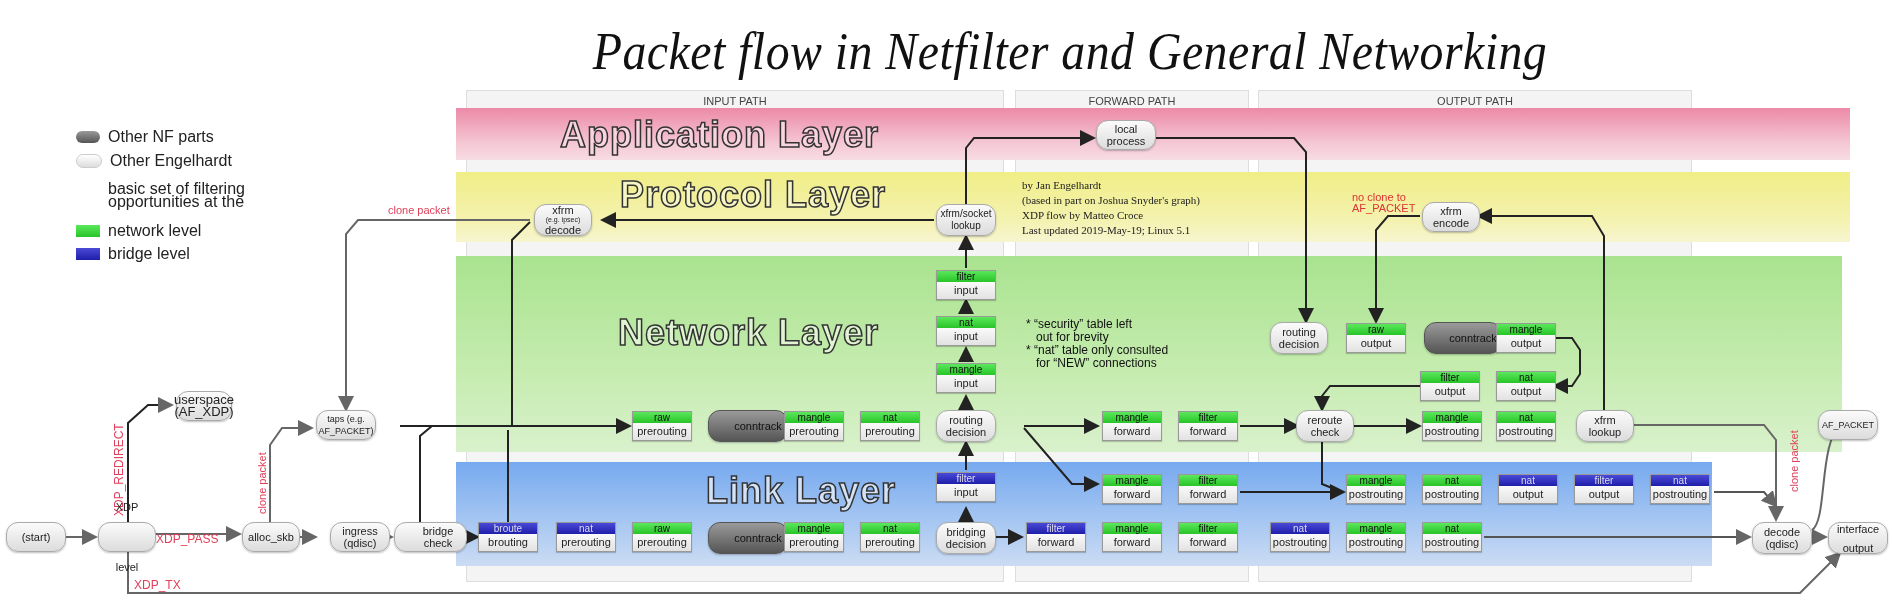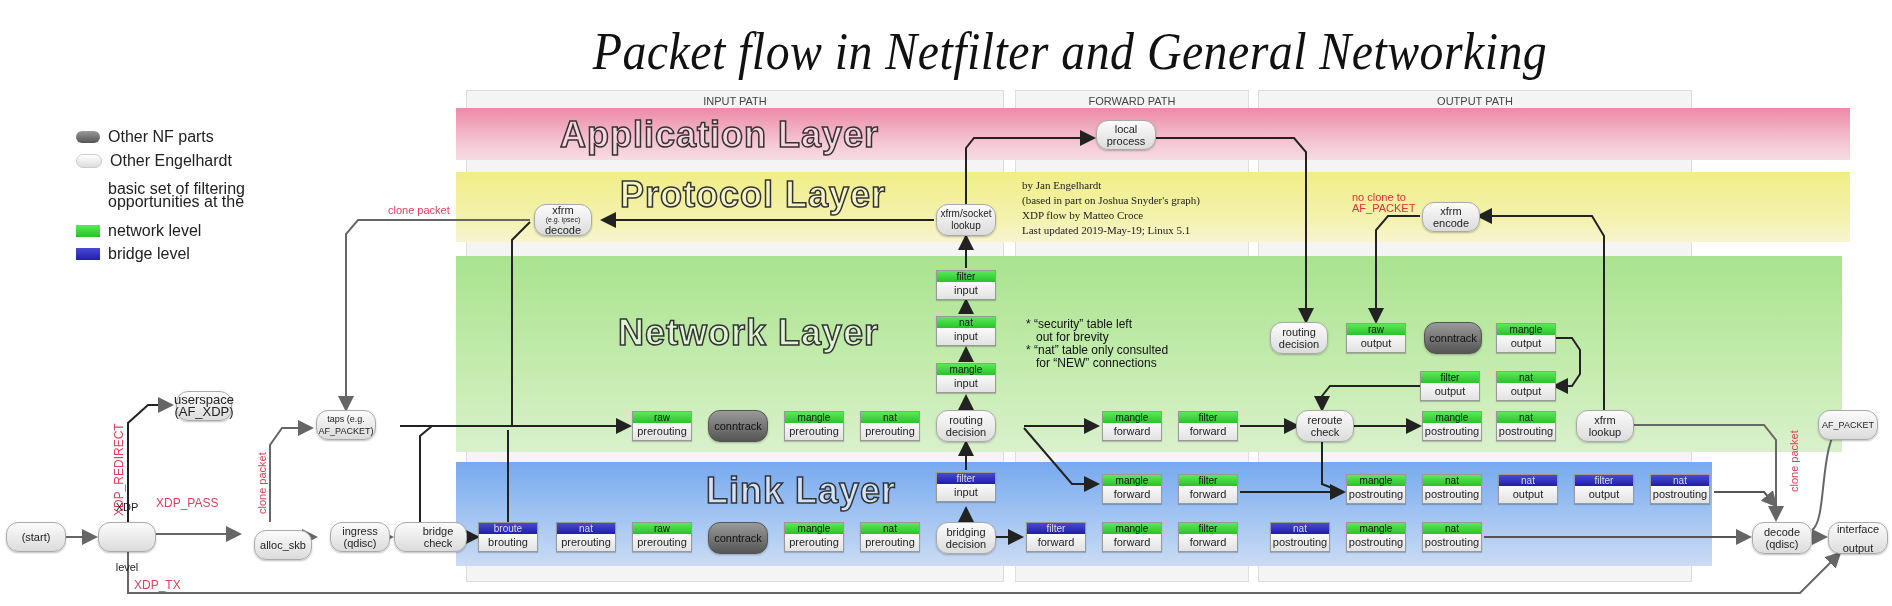--- a/index.html
+++ b/index.html
@@ -12,21 +12,21 @@
   .band-app { top:108px; height:52px; background:linear-gradient(#ec8aa8,#f5c9d6 70%,#f7dce4); }
   .band-proto { top:172px; height:70px; background:linear-gradient(#f0ee86,#f4f2b0 70%,#f7f5d0); }
   .band-net { top:256px; height:196px; background:linear-gradient(#a9e38f,#c6ecb0 60%,#d9f1cc); }
   .band-link { top:462px; height:104px; background:linear-gradient(#76a9ef,#a9c8f2 60%,#cbdcf3); }
   .layer-title { position:absolute; font-weight:bold; font-size:36px; letter-spacing:1px; -webkit-text-stroke:1.5px #333; white-space:nowrap; }
   .lt-app { color:#f8d3e0; left:560px; top:114px; }
   .lt-proto { color:#f6f5c6; left:620px; top:174px; }
   .lt-net { color:#dff4d2; left:618px; top:312px; }
   .lt-link { color:#d3e2f6; left:706px; top:470px; }
   .node { position:absolute; border:1px solid #aaa; border-radius:12px; background:linear-gradient(#fbfbfb,#dcdcdc); font-size:11px; color:#222; text-align:center; display:flex; flex-direction:column; align-items:center; justify-content:center; line-height:12px; box-shadow:0 1px 2px rgba(0,0,0,0.25); }
-  .node.dark { background:linear-gradient(#9a9a9a,#555); color:#111; border-color:#555; }
+  .node.dark { background:linear-gradient(#9a9a9a,#555); color:#111; border-color:#555;padding-left:20px; }
   .node small { font-size:7px; line-height:8px; }
   .chain { position:absolute; width:58px; height:28px; border:1px solid #999; background:#eee; font-size:11px; box-shadow:0 1px 1px rgba(0,0,0,0.2); }
   .chain .tbl { height:11px; line-height:11px; text-align:center; font-size:10px; color:#111; background:linear-gradient(#5be85b,#28c428); }
   .chain.bridge .tbl { background:linear-gradient(#4a4ad8,#1e1eaa); color:#dde; }
   .chain .hook { height:17px; line-height:17px; text-align:center; background:linear-gradient(#fafafa,#e2e2e2); color:#222; }
   .redlbl { position:absolute; color:#e0405a; font-size:11px; white-space:nowrap; }
   .vlbl { transform:rotate(-90deg); transform-origin:left top; }
   .credits { position:absolute; left:1022px; top:178px; font-family:"Liberation Serif", serif; font-size:11px; color:#222; line-height:15px; }
   .notes { position:absolute; left:1026px; top:318px; font-size:12px; color:#111; line-height:13px; }
   .legend-item { position:absolute; left:76px; font-size:16px; color:#222; display:flex; align-items:center; gap:8px; }
@@ -141,41 +141,41 @@
 </div>
 <div class="notes">
   <div>* “security” table left</div>
   <div style="padding-left:10px;">out for brevity</div>
   <div>* “nat” table only consulted</div>
   <div style="padding-left:10px;">for “NEW” connections</div>
 </div>
 
 <div class="redlbl" style="left:388px;top:204px;">clone packet</div>
 <div class="redlbl vlbl" style="left:112px;top:516px;font-size:12px;">XDP_REDIRECT</div>
-<div class="redlbl" style="left:156px;top:496px;font-size:12px;">XDP_PASS</div>
+<div class="redlbl" style="left:156px;top:532px;font-size:12px;">XDP_PASS</div>
 <div class="redlbl" style="left:134px;top:578px;font-size:12px;">XDP_TX</div>
 <div class="redlbl vlbl" style="left:256px;top:514px;">clone packet</div>
 <div class="redlbl vlbl" style="left:1788px;top:492px;">clone packet</div>
 <div class="redlbl" style="left:1352px;top:192px;color:#d33;font-size:11px;line-height:11px;">
     <div>no clone to</div>
     <div>AF_PACKET</div>
   </div>
 
 <div class="node" style="left:6px;top:522px;width:58px;height:28px;">
     <span>(start)</span>
   </div>
 <div class="node" style="left:98px;top:522px;width:56px;height:28px;gap:48px;">
     <span>XDP</span>
     <span>level</span>
   </div>
 <div class="node" style="left:176px;top:391px;width:54px;height:28px;font-size:13px;">
     <span>userspace</span>
     <span>(AF_XDP)</span>
   </div>
-<div class="node" style="left:254px;top:522px;width:56px;height:28px;margin-top:8px;">
+<div class="node" style="left:242px;top:522px;width:56px;height:28px;">
     <span>alloc_skb</span>
   </div>
 <div class="node" style="left:330px;top:522px;width:58px;height:28px;">
     <span>ingress</span>
     <span>(qdisc)</span>
   </div>
 <div class="node" style="left:316px;top:410px;width:58px;height:28px;font-size:9px;">
     <span>taps (e.g.</span>
     <span>AF_PACKET)</span>
   </div>

